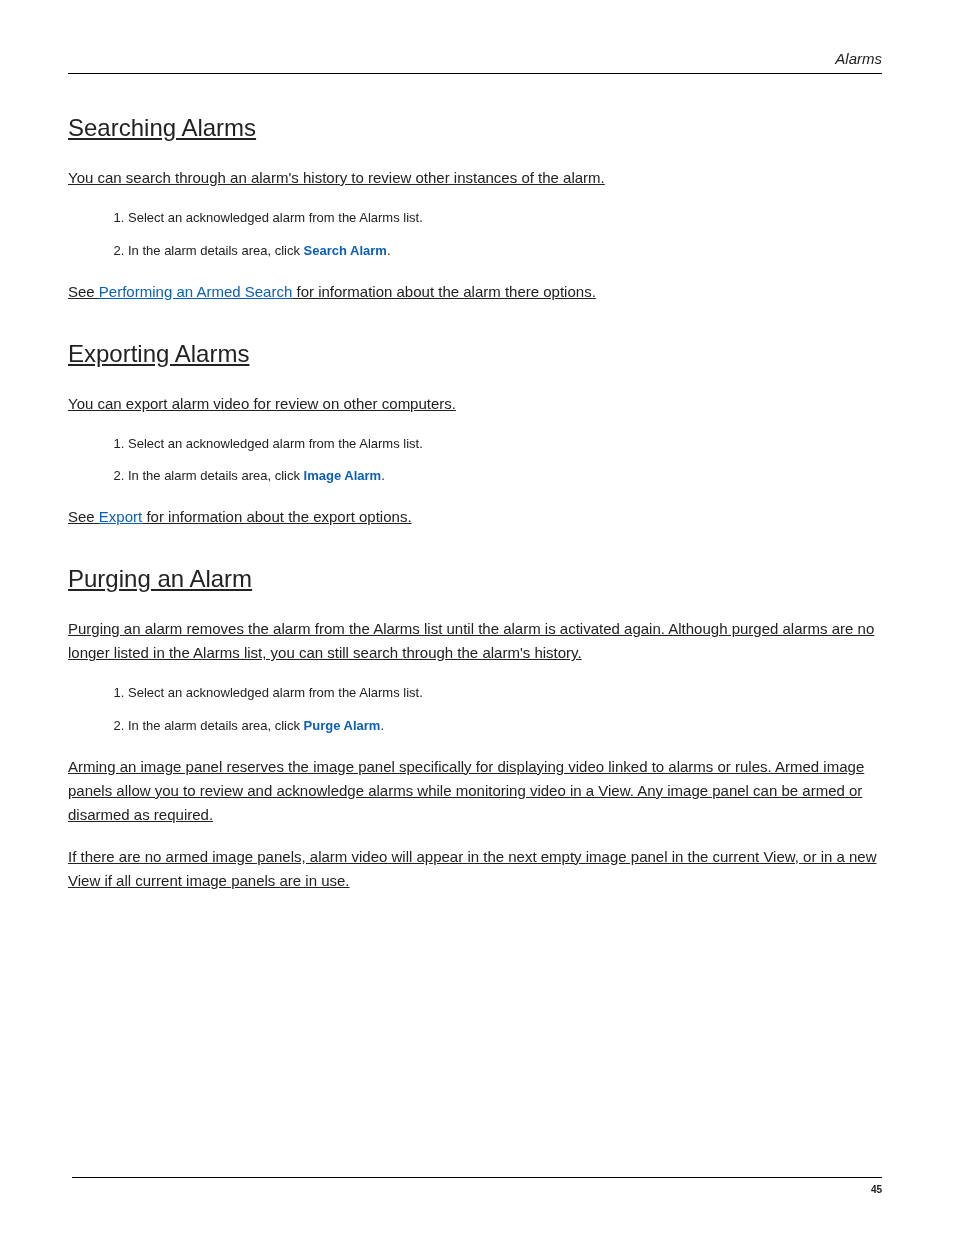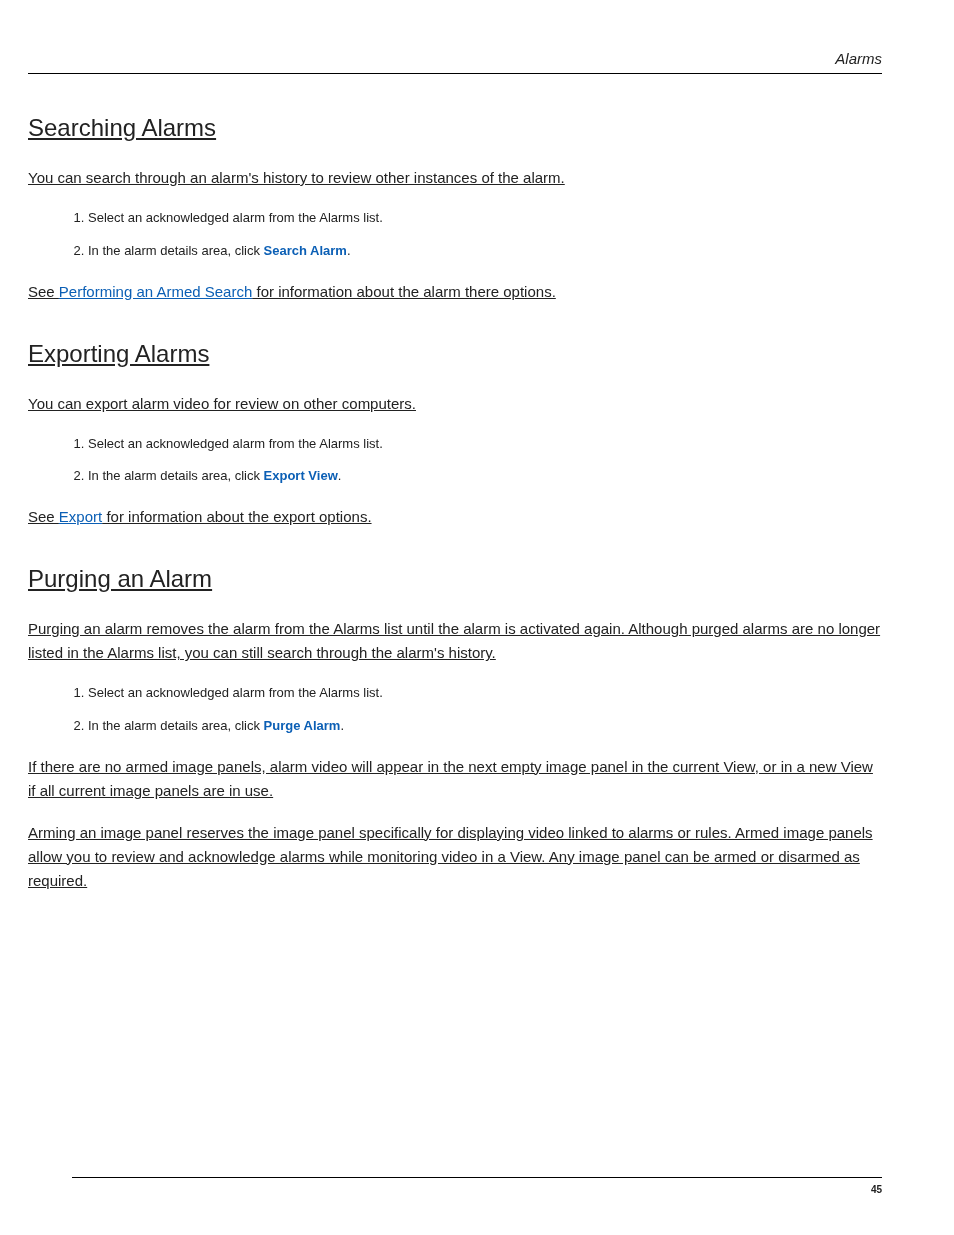--- a/index.html
+++ b/index.html
@@ -6,21 +6,21 @@
     font-family: Arial, Helvetica, sans-serif;
     margin: 0;
     padding: 0;
     background: #fff;
     color: #222;
   }
   .page {
     width: 954px;
     min-height: 1235px;
     box-sizing: border-box;
-    padding: 50px 72px 40px 28px;
+    padding: 50px 72px 40px 68px;
     position: relative;
   }
   .header-area {
     border-bottom: 1px solid #000;
     padding-bottom: 6px;
     margin-bottom: 40px;
   }
   .header-label {
     text-align: right;
     font-style: italic;
@@ -101,36 +101,36 @@
   </ol>
   <p class="body">
     <span>See </span><a href="#" class="doc-link">Performing an Armed Search</a><span> for information about the alarm there options.</span>
   </p>
 
   <h2 class="section">Exporting Alarms</h2>
   <p class="body">You can export alarm video for review on other computers.</p>
   <ol>
     <li>Select an acknowledged alarm from the Alarms list.</li>
     <li>
-      <span>In the alarm details area, click </span><span class="ui-action">Export View</span><span>.</span>
+      <span>In the alarm details area, click </span><span class="ui-action">Image Alarm</span><span>.</span>
     </li>
   </ol>
   <p class="body">
     <span>See </span><a href="#" class="doc-link">Export</a><span> for information about the export options.</span>
   </p>
 
   <h2 class="section">Purging an Alarm</h2>
   <p class="body">Purging an alarm removes the alarm from the Alarms list until the alarm is activated again. Although purged alarms are no longer listed in the Alarms list, you can still search through the alarm's history.</p>
   <ol>
     <li>Select an acknowledged alarm from the Alarms list.</li>
     <li>
       <span>In the alarm details area, click </span><span class="ui-action">Purge Alarm</span><span>.</span>
     </li>
   </ol>
 
+  <p class="body">Arming an image panel reserves the image panel specifically for displaying video linked to alarms or rules. Armed image panels allow you to review and acknowledge alarms while monitoring video in a View. Any image panel can be armed or disarmed as required.</p>
   <p class="body">If there are no armed image panels, alarm video will appear in the next empty image panel in the current View, or in a new View if all current image panels are in use.</p>
-  <p class="body">Arming an image panel reserves the image panel specifically for displaying video linked to alarms or rules. Armed image panels allow you to review and acknowledge alarms while monitoring video in a View. Any image panel can be armed or disarmed as required.</p>
 
   <div class="footer-area">
     <div class="page-number">45</div>
   </div>
 
 </div>
 
 </body></html>

